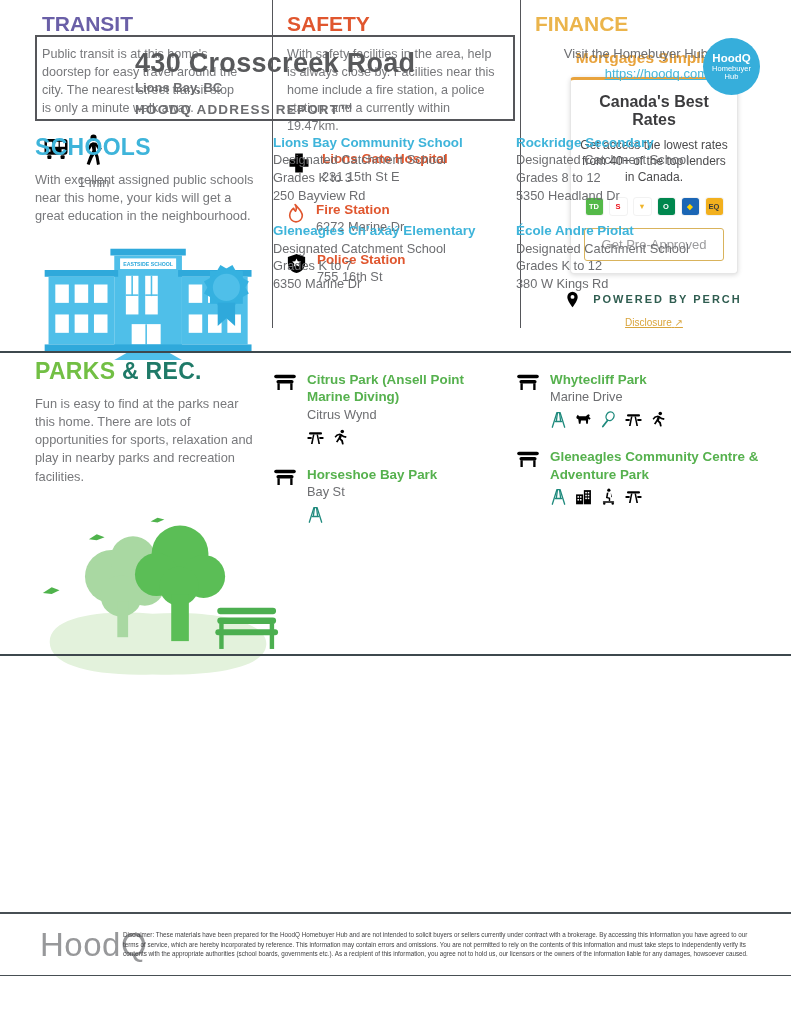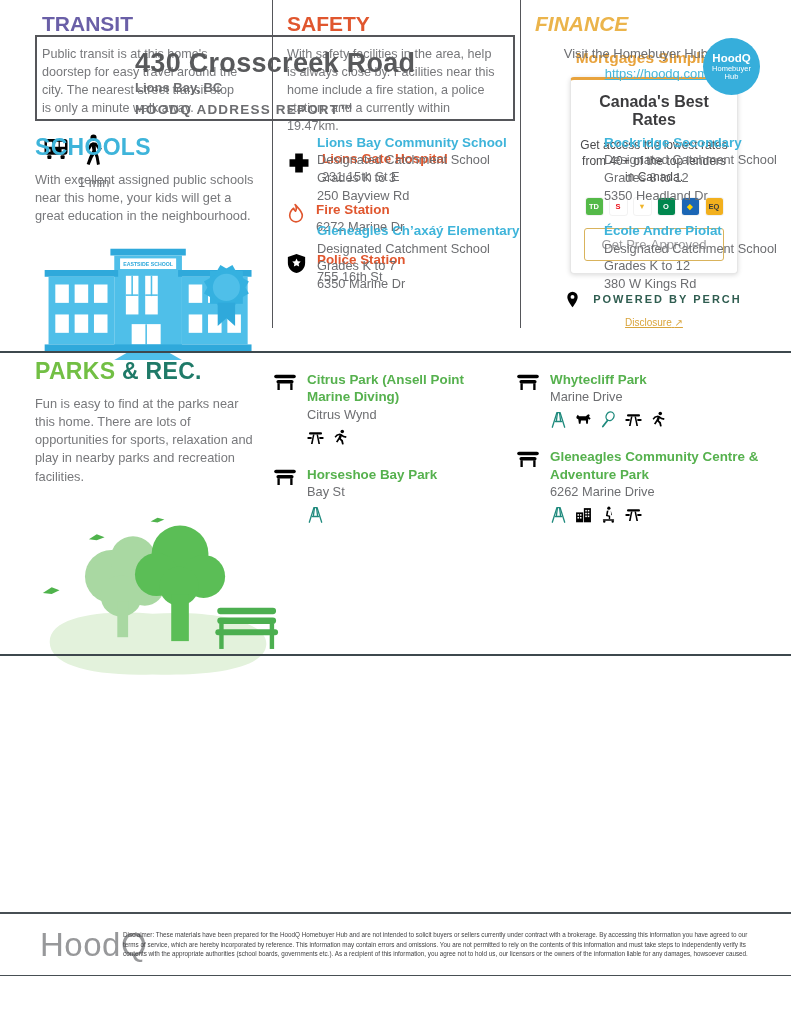--- a/index.html
+++ b/index.html
@@ -22,24 +22,24 @@
   .sec-grid { position:absolute; left:35px; width:735px; display:grid; grid-template-columns:238px 243px 254px; }
   .sec-h { font-size:23px; font-weight:bold; letter-spacing:.3px; }
   .intro { font-size:12.8px; color:#77787B; line-height:1.42; margin-top:10px; padding-right:12px; }
   .entry { margin-bottom:17px; padding-right:14px; }
   .entry-name { font-size:13.4px; font-weight:bold; line-height:1.3; }
   .entry-line { font-size:12.8px; color:#6D6E71; line-height:1.4; }
   .blue { color:#3EB4DA; }
   .green { color:#56B14E; }
   .purple { color:#6A5FA7; }
   .orange { color:#E0562E; }
-  .gold { color:#EBB44B;font-style:italic; }
-
-  
-  #schools { top:134px;gap:44px; }
+  .gold { color:#EBB44B; }
+
+  
+  #schools { top:134px; }
   .school-illo { margin-top:16px; width:232px; }
 
   
   #parks { top:358px; }
   .park-col { padding-top:13px; }
   .park-entry { display:flex; gap:10px; margin-bottom:20px; padding-right:6px; }
   .park-entry .marker { width:24px; height:18px; color:#1F8A7D; flex:none; margin-top:1px; }
   .features { margin-top:5px; display:flex; align-items:flex-end; }
   .features svg { width:17px; height:17px; color:#1F8A7D; margin-right:8px; }
   .park-illo { margin-top:14px; width:245px; }
@@ -366,21 +366,20 @@
               </svg>
             </div>
         </div>
       </div>
       <div class="park-entry" style="margin-top:6px">
         <svg class="marker">
             <use href="#bench-icon"></use>
           </svg>
         <div>
           <div class="entry-name green">Gleneagles Community Centre &amp; Adventure Park</div>
-          <div class="entry-line">6262 Marine Drive</div>
           <div class="features">
               <svg>
                 <use href="#swings-icon"></use>
               </svg>
               <svg>
                 <use href="#building-icon"></use>
               </svg>
               <svg>
                 <use href="#scooter-icon"></use>
               </svg>

